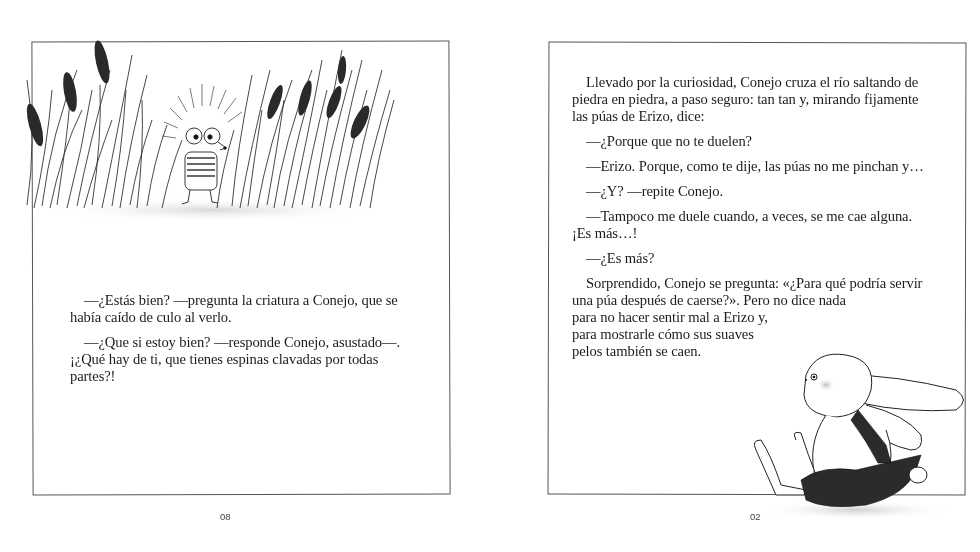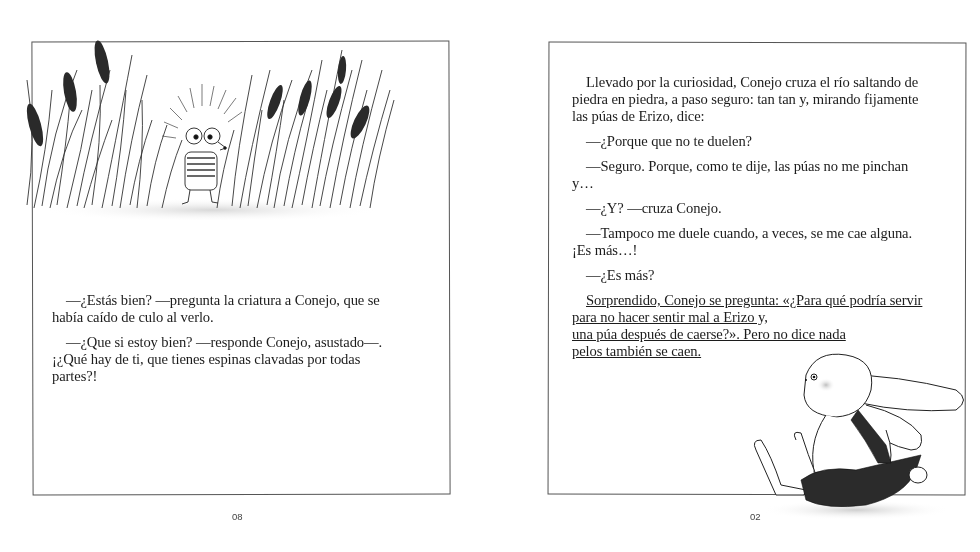--- a/index.html
+++ b/index.html
@@ -21,30 +21,30 @@
     .page.left .frame { left: 32px; top: 41px; width: 418px; height: 454px; transform: rotate(-0.15deg); }
     .page.right .frame { left: 40px; top: 42px; width: 418px; height: 453px; transform: rotate(0.12deg); }
 
     .text-block {
       position: absolute;
       font-size: 14.6px;
       line-height: 17px;
       letter-spacing: -0.1px;
     }
     .text-block p { margin: 0 0 8px 0; text-indent: 14px; }
-    .page.left .text-block { left: 52px; top: 292px; width: 340px; }
+    .page.left .text-block { left: 70px; top: 292px; width: 340px; }
     .page.right .text-block { left: 64px; top: 74px; width: 355px; }
-    .narrow-line { display: block; text-indent: 0; text-decoration: underline; }
+    .narrow-line { display: block; text-indent: 0; }
 
     .page-number {
       position: absolute; top: 511px;
       font-family: "Liberation Sans", "DejaVu Sans", sans-serif;
       font-size: 9.5px; color: #444;
     }
-    .page.left .page-number { left: 232px; }
+    .page.left .page-number { left: 220px; }
     .page.right .page-number { left: 242px; }
 
     .illustration { position: absolute; }
     .reeds { left: 22px; top: 30px; width: 375px; height: 190px; }
     .rabbit { left: 238px; top: 345px; width: 225px; height: 180px; }
   </style>
 </head>
 <body>
 
 <div class="spread">
@@ -146,28 +146,29 @@
 
     <div class="page-number">08</div>
   </div>
 
   <div class="page right">
     <div class="frame"></div>
 
     <div class="text-block">
       <p>Llevado por la curiosidad, Conejo cruza el río saltando de piedra en piedra, a paso seguro: tan tan y, mirando fijamente las púas de Erizo, dice:</p>
       <p>—¿Porque que no te duelen?</p>
-      <p>—Seguro. Porque, como te dije, las púas no me pinchan y…</p>
-      <p>—¿Y? —cruza Conejo.</p>
+      <p>—Erizo. Porque, como te dije, las púas no me pinchan y…</p>
+      <p>—¿Y? —repite Conejo.</p>
       <p>—Tampoco me duele cuando, a veces, se me cae alguna. ¡Es más…!</p>
       <p>—¿Es más?</p>
       <p style="text-indent:0;">
         <span class="narrow-line" style="text-indent:14px;">Sorprendido, Conejo se pregunta: «¿Para qué podría servir</span>
+        <span class="narrow-line">una púa después de caerse?». Pero no dice nada</span>
         <span class="narrow-line">para no hacer sentir mal a Erizo y,</span>
-        <span class="narrow-line">una púa después de caerse?». Pero no dice nada</span>
+        <span class="narrow-line">para mostrarle cómo sus suaves</span>
         <span class="narrow-line">pelos también se caen.</span>
       </p>
     </div>
 
     <svg class="illustration rabbit" viewBox="0 0 225 180">
       <defs>
         <radialGradient id="shade2" cx="50%" cy="50%" r="50%">
           <stop offset="0%" stop-color="#cfcfcf"></stop>
           <stop offset="100%" stop-color="#ffffff" stop-opacity="0"></stop>
         </radialGradient>

